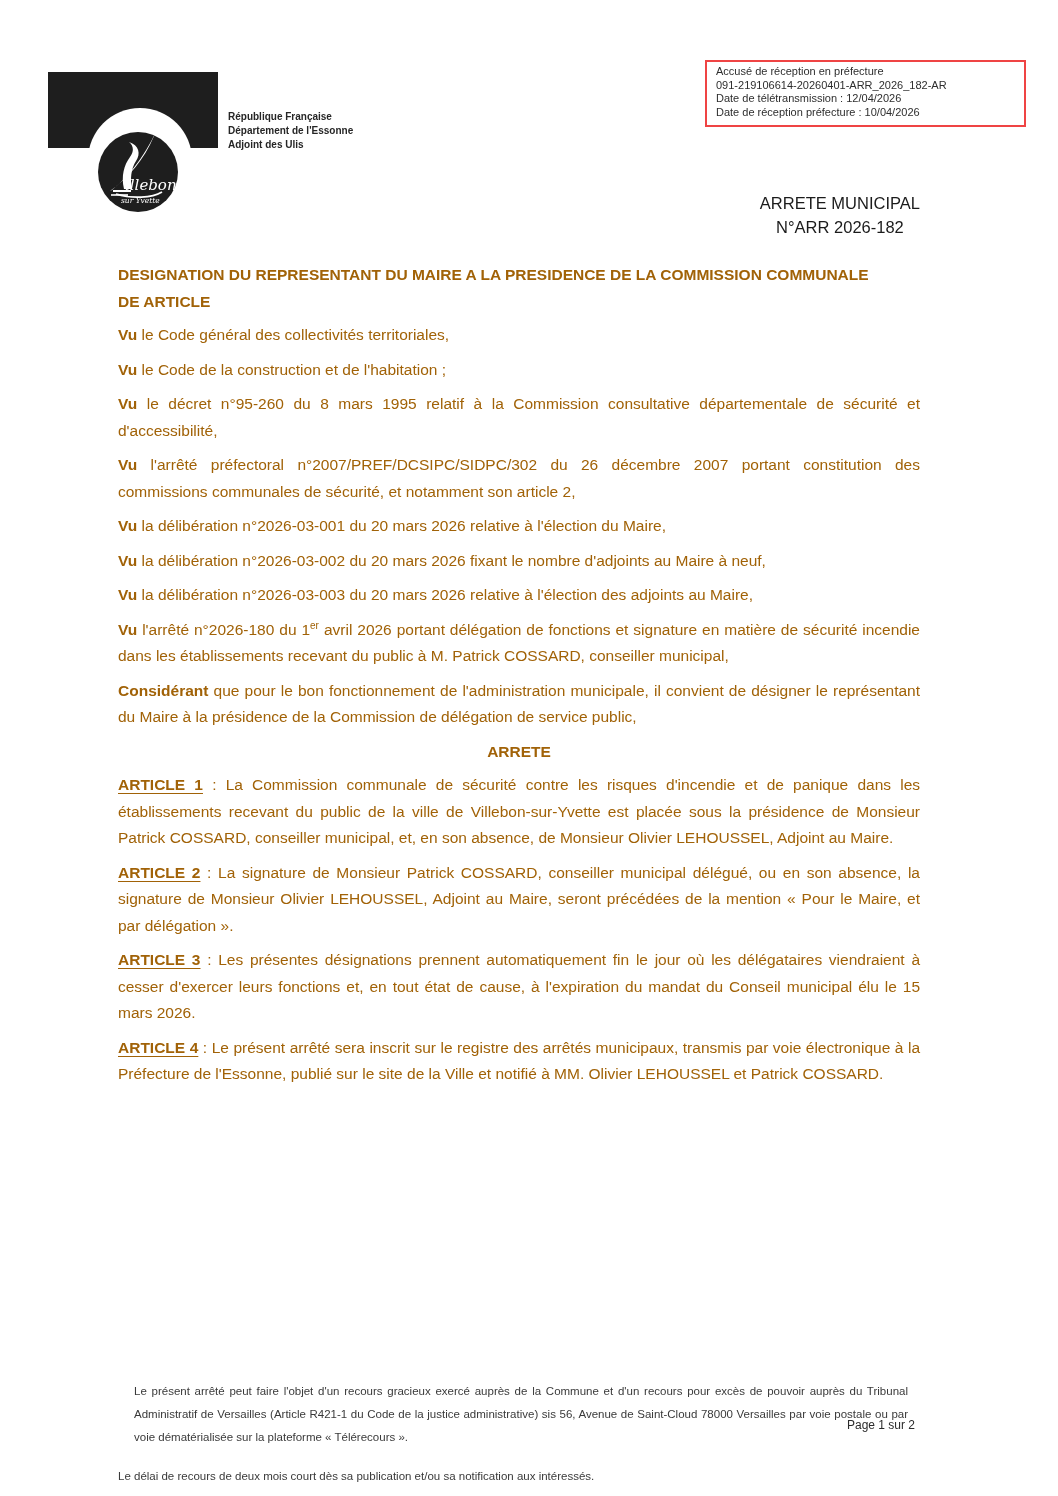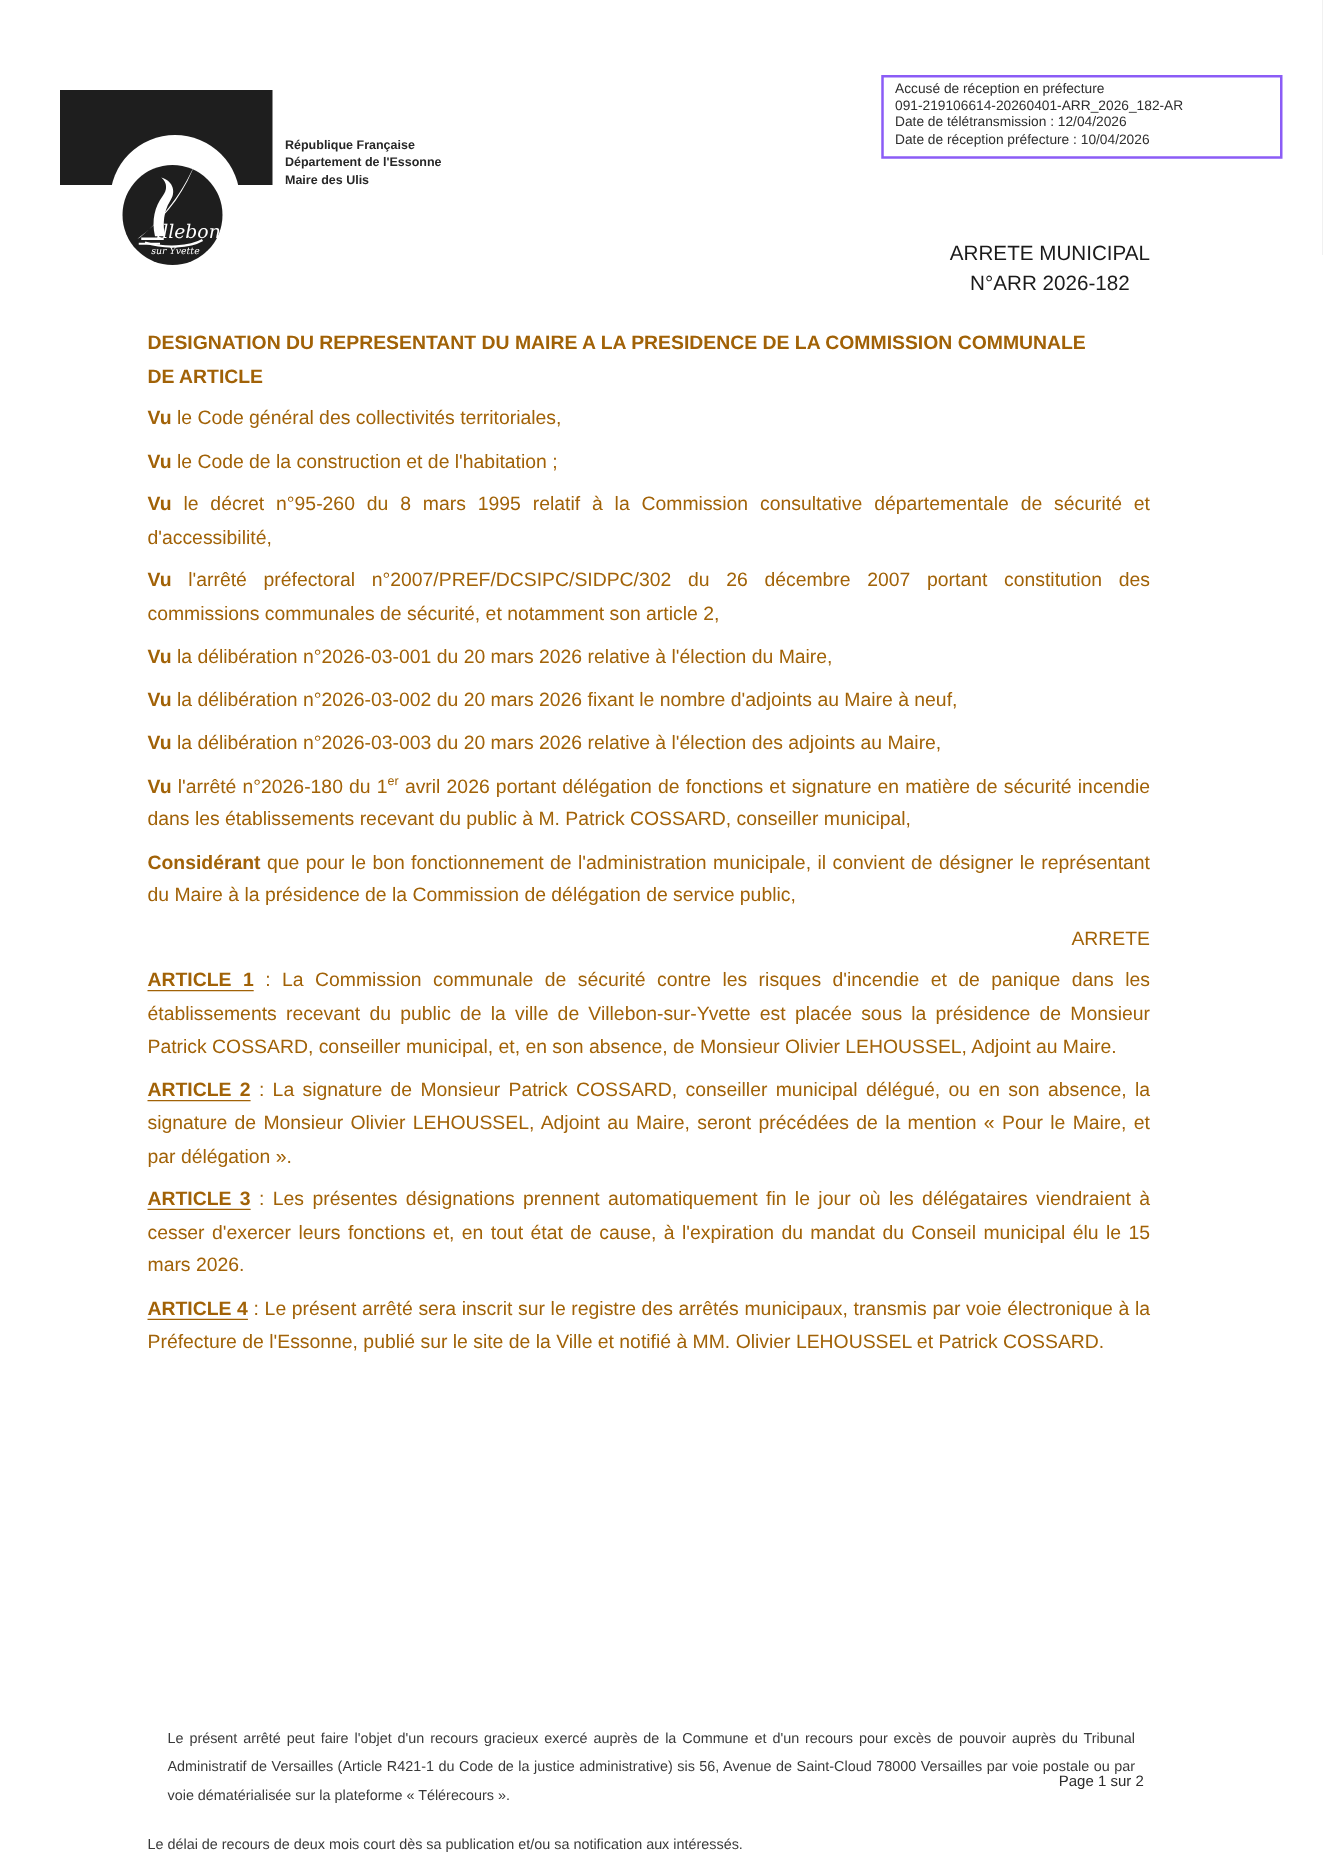--- a/index.html
+++ b/index.html
@@ -5,21 +5,21 @@
   html,body { margin:0; padding:0; background:#e8e8e8; }
   .page {
     position:relative; width:1058px; height:1496px; margin:0 auto;
     background:#ffffff; overflow:hidden;
     font-family:"Liberation Sans", sans-serif; color:#1c1c1c;
   }
 
   
   .accuse {
     position:absolute; left:705px; top:60px; width:300px;
-    border:2px solid #8b5cf6; padding:3px 8px 6px 9px;
+    border:2px solid #ef4444; padding:3px 8px 6px 9px;
     font-size:11px; line-height:13.5px; color:#2e2e2e; white-space:nowrap;
   }
 
   
   .logo-rect  { position:absolute; left:48px;  top:72px;  width:170px; height:76px; background:#1e1e1e; z-index:1; }
   .logo-arch  { position:absolute; left:88px;  top:108px; width:104px; height:104px; border-radius:50%; background:#ffffff; z-index:2; }
   .logo-circle{ position:absolute; left:98px;  top:132px; width:80px;  height:80px;  border-radius:50%; background:#1e1e1e; z-index:3; }
   .logo-circle svg { position:absolute; left:0; top:0; overflow:visible; }
   .logo-script { font-family:"DejaVu Serif", serif; font-style:italic; }
 
@@ -37,21 +37,21 @@
 
   
   .content {
     position:absolute; left:118px; top:262px; width:802px;
     font-size:15.5px; line-height:26.5px; color:#a16207;
   }
   .subject { font-weight:bold; margin:0 0 7px 0; }
   .intro   { margin:0 0 8px 0; }
   .body-par{ margin:0 0 8px 0; text-align:justify; }
   .body-par strong { font-weight:bold; }
-  .order-heading { text-align:right; font-weight:normal; margin:1px 0 7px 0; }
+  .order-heading { text-align:center; font-weight:bold; margin:1px 0 7px 0; }
   .art-label { font-weight:bold; text-decoration:underline; text-underline-offset:3px; }
   sup { font-size:10px; line-height:0; }
 
   
   .footer {
     position:absolute; left:118px; top:1364px; width:806px;
     font-size:11.5px; line-height:23px; color:#3a3a3a;
   }
   .footer .notice1 { margin:16px; text-align:justify; }
   .footer .notice2 { margin:0; }
@@ -88,21 +88,21 @@
         <text class="logo-script" x="27" y="58" font-size="15" fill="#ffffff">illebon</text>
         <path d="M 18,62 C 34,67 54,66 64,60" stroke="#ffffff" stroke-width="1.8" fill="none"></path>
         <text class="logo-script" x="23" y="71" font-size="7.5" fill="#ffffff">sur Yvette</text>
       </svg>
     </div>
   </div>
 
   <div class="letterhead">
     <div>République Française</div>
     <div>Département de l'Essonne</div>
-    <div>Maire des Ulis</div>
+    <div>Adjoint des Ulis</div>
   </div>
 
   <div class="title-block">
     <div>ARRETE MUNICIPAL</div>
     <div>N°ARR 2026-182</div>
   </div>
 
   <div class="content">
 
     <div class="subject">

